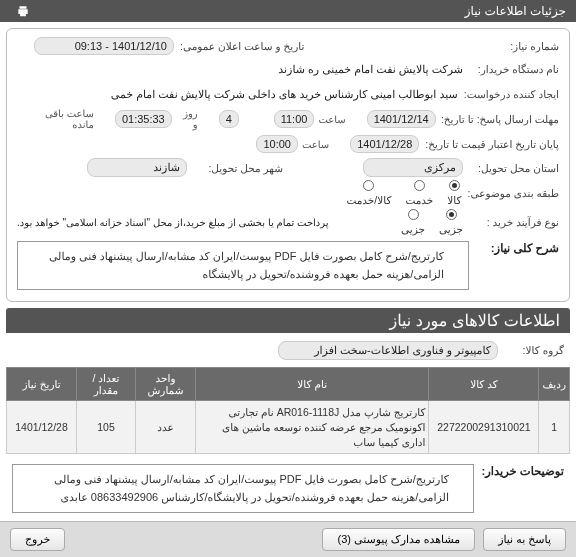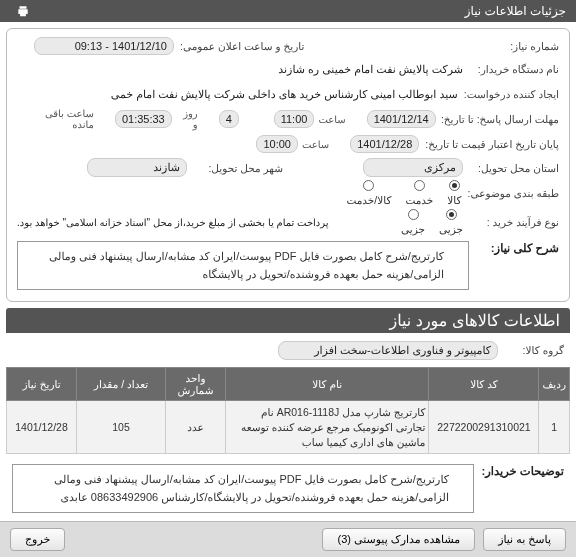--- a/index.html
+++ b/index.html
@@ -241,21 +241,21 @@
   <span class="value-box" style="min-width:220px">کامپیوتر و فناوری اطلاعات-سخت افزار</span>
 </div>
 
 <table class="table">
   <thead>
     <tr>
       <th style="width:30px">ردیف</th>
       <th style="width:110px">کد کالا</th>
       <th>نام کالا</th>
       <th style="width:60px">واحد شمارش</th>
-      <th style="width:89px">تعداد / مقدار</th>
+      <th style="width:59px">تعداد / مقدار</th>
       <th style="width:70px">تاریخ نیاز</th>
     </tr>
   </thead>
   <tbody>
     <tr>
       <td>1</td>
       <td>2272200291310021</td>
       <td style="text-align:right;line-height:1.4">کارتریج شارپ مدل AR016-1118J نام تجارتی اکونومیک مرجع عرضه کننده توسعه ماشین های اداری کیمیا ساب</td>
       <td>عدد</td>
       <td>105</td>

